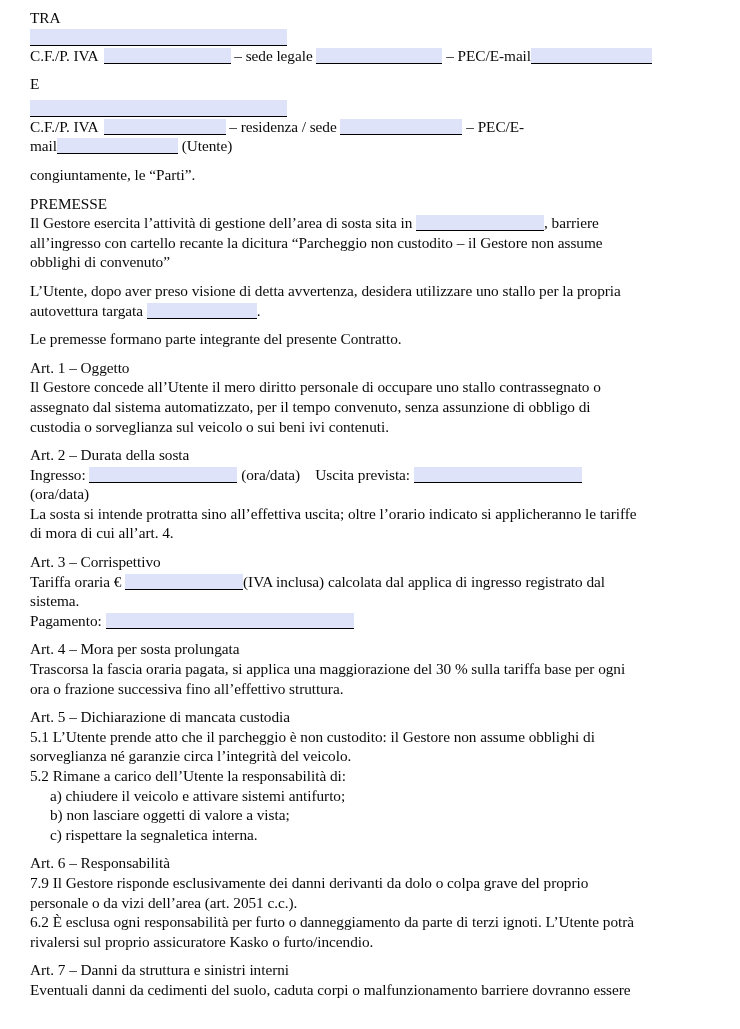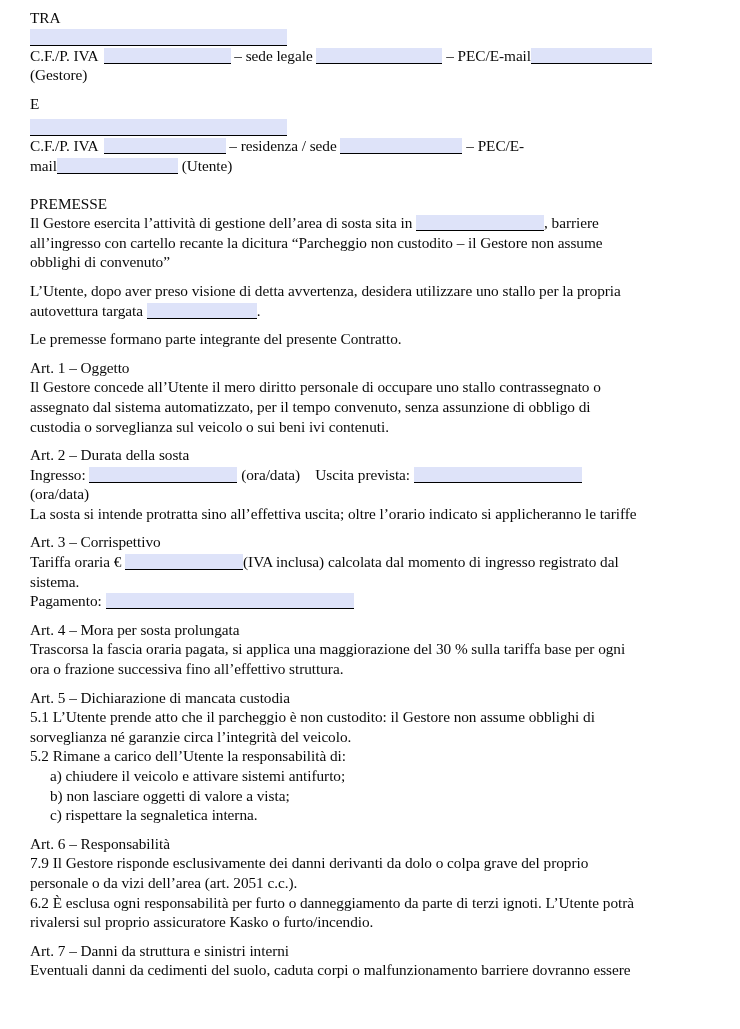--- a/index.html
+++ b/index.html
@@ -62,34 +62,34 @@
 </head>
 <body>
 
 <div class="page">
 
   <div class="ln para">TRA</div>
   <div class="fld-block"></div>
 
   <div class="ln para"><span>C.F./P. IVA</span><span class="fld" style="width:127px;margin-left:5px;"></span> <span>– sede legale</span> <span class="fld" style="width:126px;"></span> <span>– PEC/E-mail</span><span class="fld" style="width:121px;"></span></div>
 
-  <div class="ln para">(Gestore)</div>
 
   <div class="gap"></div>
 
   <div class="ln para">E</div>
   <div class="gap-sm"></div>
   <div class="fld-block"></div>
 
   <div class="ln para"><span>C.F./P. IVA</span><span class="fld" style="width:122px;margin-left:5px;"></span> <span>– residenza / sede</span> <span class="fld" style="width:122px;"></span> <span>– PEC/E-</span></div>
 
   <div class="ln para"><span>mail</span><span class="fld" style="width:121px;"></span> <span>(Utente)</span></div>
 
   <div class="gap"></div>
 
+  <div class="ln para">congiuntamente, le “Parti”.</div>
 
   <div class="gap"></div>
 
   <div class="ln para">PREMESSE</div>
 
   <div class="ln para"><span>Il Gestore esercita l’attività di gestione dell’area di sosta sita in</span> <span class="fld" style="width:128px;"></span><span>, barriere</span></div>
   <div class="ln para">all’ingresso con cartello recante la dicitura “Parcheggio non custodito – il Gestore non assume</div>
   <div class="ln para">obblighi di convenuto”</div>
 
   <div class="gap"></div>
@@ -107,25 +107,26 @@
   <div class="ln para">Il Gestore concede all’Utente il mero diritto personale di occupare uno stallo contrassegnato o</div>
   <div class="ln para">assegnato dal sistema automatizzato, per il tempo convenuto, senza assunzione di obbligo di</div>
   <div class="ln para">custodia o sorveglianza sul veicolo o sui beni ivi contenuti.</div>
 
   <div class="gap"></div>
 
   <div class="ln para">Art. 2 – Durata della sosta</div>
   <div class="ln para"><span>Ingresso:</span> <span class="fld" style="width:148px;"></span> <span>(ora/data)</span>&nbsp;&nbsp;&nbsp;&nbsp;<span>Uscita prevista:</span> <span class="fld" style="width:168px;"></span></div>
   <div class="ln para">(ora/data)</div>
   <div class="ln para">La sosta si intende protratta sino all’effettiva uscita; oltre l’orario indicato si applicheranno le tariffe</div>
+  <div class="ln para">di mora di cui all’art. 4.</div>
 
   <div class="gap"></div>
 
   <div class="ln para">Art. 3 – Corrispettivo</div>
-  <div class="ln para"><span>Tariffa oraria €</span> <span class="fld" style="width:118px;"></span><span>(IVA inclusa) calcolata dal momento di ingresso registrato dal</span></div>
+  <div class="ln para"><span>Tariffa oraria €</span> <span class="fld" style="width:118px;"></span><span>(IVA inclusa) calcolata dal applica di ingresso registrato dal</span></div>
   <div class="ln para">sistema.</div>
   <div class="ln para"><span>Pagamento:</span> <span class="fld" style="width:248px;"></span></div>
 
   <div class="gap"></div>
 
   <div class="ln para">Art. 4 – Mora per sosta prolungata</div>
   <div class="ln para">Trascorsa la fascia oraria pagata, si applica una maggiorazione del 30 % sulla tariffa base per ogni</div>
   <div class="ln para">ora o frazione successiva fino all’effettivo struttura.</div>
 
   <div class="gap"></div>

